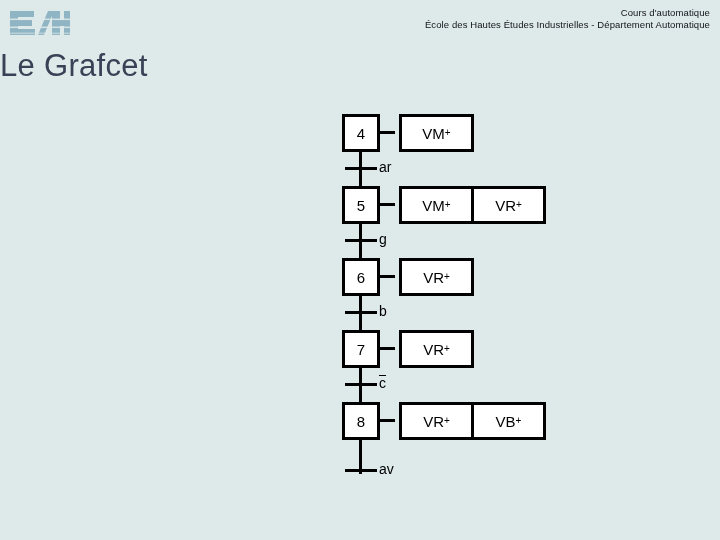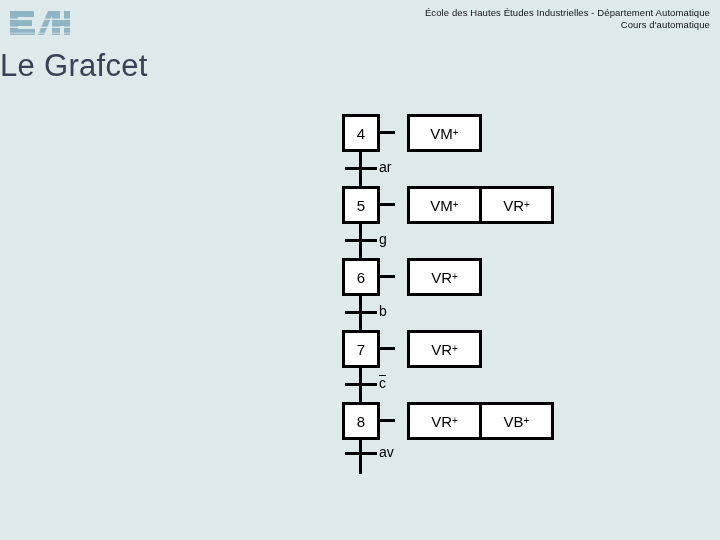--- a/index.html
+++ b/index.html
@@ -110,21 +110,21 @@
     background: #ffffff;
     color: #000;
     font-size: 15px;
     height: 38px;
     width: 75px;
     display: flex;
     align-items: center;
     justify-content: center;
     margin-left: -3px;
   }
-  .action-box:first-child { margin-left: 12px; text-align: right; }
+  .action-box:first-child { margin-left: 4px; text-align: right; }
 
   .action-box sup {
     font-size: 10px;
     vertical-align: super;
     line-height: 0;
   }
 
   
   .transition {
     position: absolute;
@@ -170,22 +170,22 @@
 
     <path d="M44 4 H52 V13 H56 V4 H62 V28 H56 V19 H52 V28 H44 Z" fill="#8fb4c4"></path>
 
     <rect x="0" y="11.5" width="62" height="1.6" fill="#dee9e9" opacity="0.85"></rect>
     <rect x="0" y="19.5" width="62" height="1.6" fill="#dee9e9" opacity="0.85"></rect>
     <rect x="0" y="25.5" width="62" height="1.6" fill="#dee9e9" opacity="0.55"></rect>
   </svg>
 </div>
 
 <div id="header-text">
+  <div>Cours d'automatique</div>
   <div>École des Hautes Études Industrielles - Département Automatique</div>
-  <div>Cours d'automatique</div>
 </div>
 
 <div id="page-title">Le Grafcet</div>
 
 <div id="grafcet">
     <div class="step-row" style="top: 14px;">
       <div class="step-box">4</div>
       <div class="step-link"></div>
       <div class="actions">
         <div class="action-box">
@@ -256,17 +256,17 @@
           <span>VR</span>
           <sup>+</sup>
         </div>
         <div class="action-box">
           <span>VB</span>
           <sup>+</sup>
         </div>
       </div>
     </div>
     <div class="rail" style="top: 340px; height: 34px;"></div>
-    <div class="transition" style="top: 344px;">
+    <div class="transition" style="top: 361px;">
       <div class="transition-bar"></div>
       <div class="transition-label">av</div>
     </div>
   </div>
 
 </body></html>

